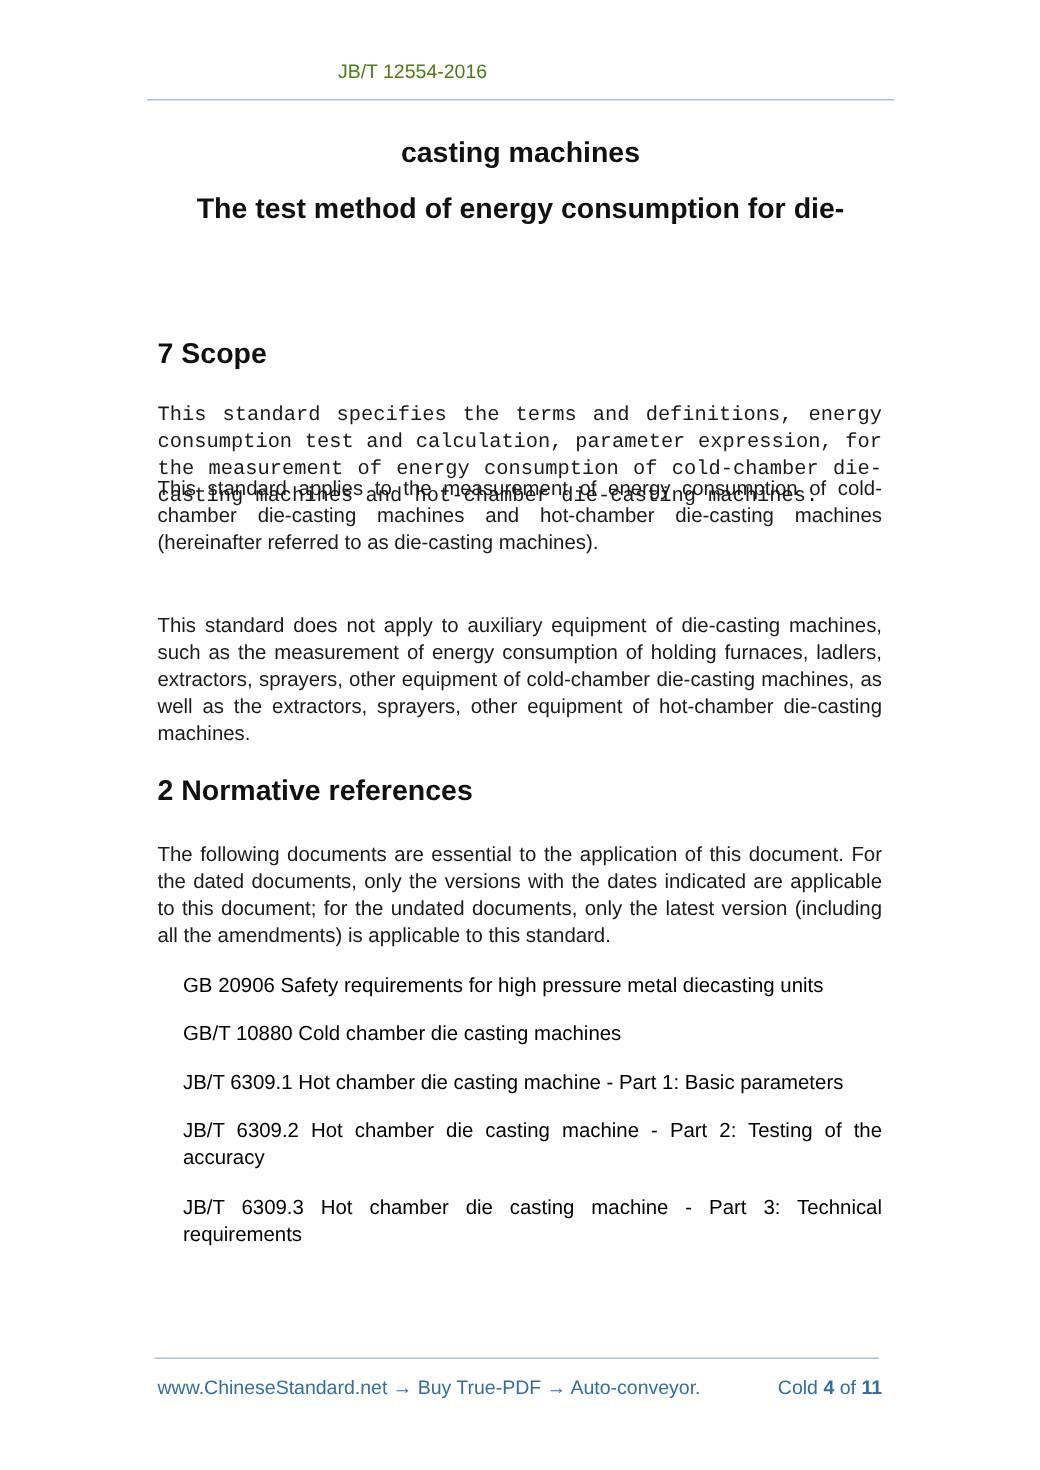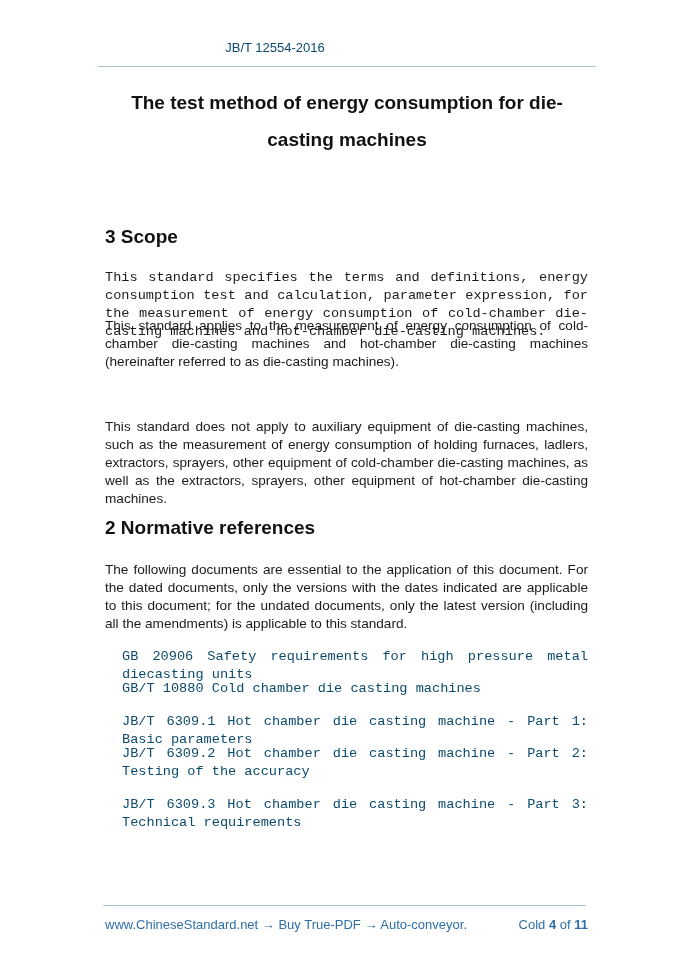--- a/index.html
+++ b/index.html
@@ -1,51 +1,51 @@
 <!DOCTYPE html>
 <html><head>
   <meta charset="utf-8">
   <style>
     html, body { margin: 0; padding: 0; background: #ffffff; }
     body { width: 693px; height: 980px; position: relative; overflow: hidden;
            font-family: "Liberation Sans", sans-serif; color: #111111; }
     .header-title { position: absolute; top: 40px; left: 0; width: 550px; text-align: center;
-                    font-size: 13px; color: #0c4a6e; }
+                    font-size: 13px; color: #4d7c0f; }
     .header-rule { position: absolute; top: 66px; left: 98px; width: 498px; height: 1px; background: #a7c3d8; }
     .doc-title { position: absolute; top: 84px; left: 98px; width: 498px; text-align: center;
                  font-size: 19px; font-weight: bold; line-height: 37px; color: #111; }
     .section-heading { position: absolute; left: 105px; font-size: 19px; font-weight: bold; color: #111; }
     .para { position: absolute; left: 105px; width: 483px; font-size: 13.6px; line-height: 18px;
             text-align: justify; color: #1a1a1a; }
     .ref { position: absolute; left: 122px; width: 466px; font-size: 13.6px; line-height: 18px;
-           text-align: justify; color: #0c4a6e; font-family: Liberation Mono, monospace; }
+           text-align: justify; color: #000000; }
     .footer-rule { position: absolute; top: 905px; left: 103px; width: 483px; height: 1px; background: #a7c3d8; }
     .footer { position: absolute; top: 917px; left: 105px; width: 483px; font-size: 13px; color: #2e6fa8; }
     .footer a { color: #2e6fa8; }
     .footer .page { position: absolute; right: 0; top: 0; }
     .footer .page b { font-weight: bold; }
   </style>
 </head>
 <body>
 
 <div>
   <div class="header-title">JB/T 12554-2016</div>
   <div class="header-rule"></div>
 </div>
 
 <div class="doc-title">
+  <div>casting machines</div>
   <div>The test method of energy consumption for die-</div>
-  <div>casting machines</div>
 </div>
 
-<div class="section-heading" style="top:226px;">3 Scope</div>
+<div class="section-heading" style="top:226px;">7 Scope</div>
 
 <div class="para" style="top:269px;font-family:Liberation Mono, monospace;">This standard specifies the terms and definitions, energy consumption test and calculation, parameter expression, for the measurement of energy consumption of cold-chamber die-casting machines and hot-chamber die-casting machines.</div>
 <div class="para" style="top:317px;">This standard applies to the measurement of energy consumption of cold-chamber die-casting machines and hot-chamber die-casting machines (hereinafter referred to as die-casting machines).</div>
-<div class="para" style="top:418px;">This standard does not apply to auxiliary equipment of die-casting machines, such as the measurement of energy consumption of holding furnaces, ladlers, extractors, sprayers, other equipment of cold-chamber die-casting machines, as well as the extractors, sprayers, other equipment of hot-chamber die-casting machines.</div>
+<div class="para" style="top:408px;">This standard does not apply to auxiliary equipment of die-casting machines, such as the measurement of energy consumption of holding furnaces, ladlers, extractors, sprayers, other equipment of cold-chamber die-casting machines, as well as the extractors, sprayers, other equipment of hot-chamber die-casting machines.</div>
 
 <div class="section-heading" style="top:517px;">2 Normative references</div>
 
 <div class="para" style="top:561px;">The following documents are essential to the application of this document. For the dated documents, only the versions with the dates indicated are applicable to this document; for the undated documents, only the latest version (including all the amendments) is applicable to this standard.</div>
 
 <div>
   <div class="ref" style="top:648px;">GB 20906 Safety requirements for high pressure metal diecasting units</div>
   <div class="ref" style="top:680px;">GB/T 10880 Cold chamber die casting machines</div>
   <div class="ref" style="top:713px;">JB/T 6309.1 Hot chamber die casting machine - Part 1: Basic parameters</div>
   <div class="ref" style="top:745px;">JB/T 6309.2 Hot chamber die casting machine - Part 2: Testing of the accuracy</div>

